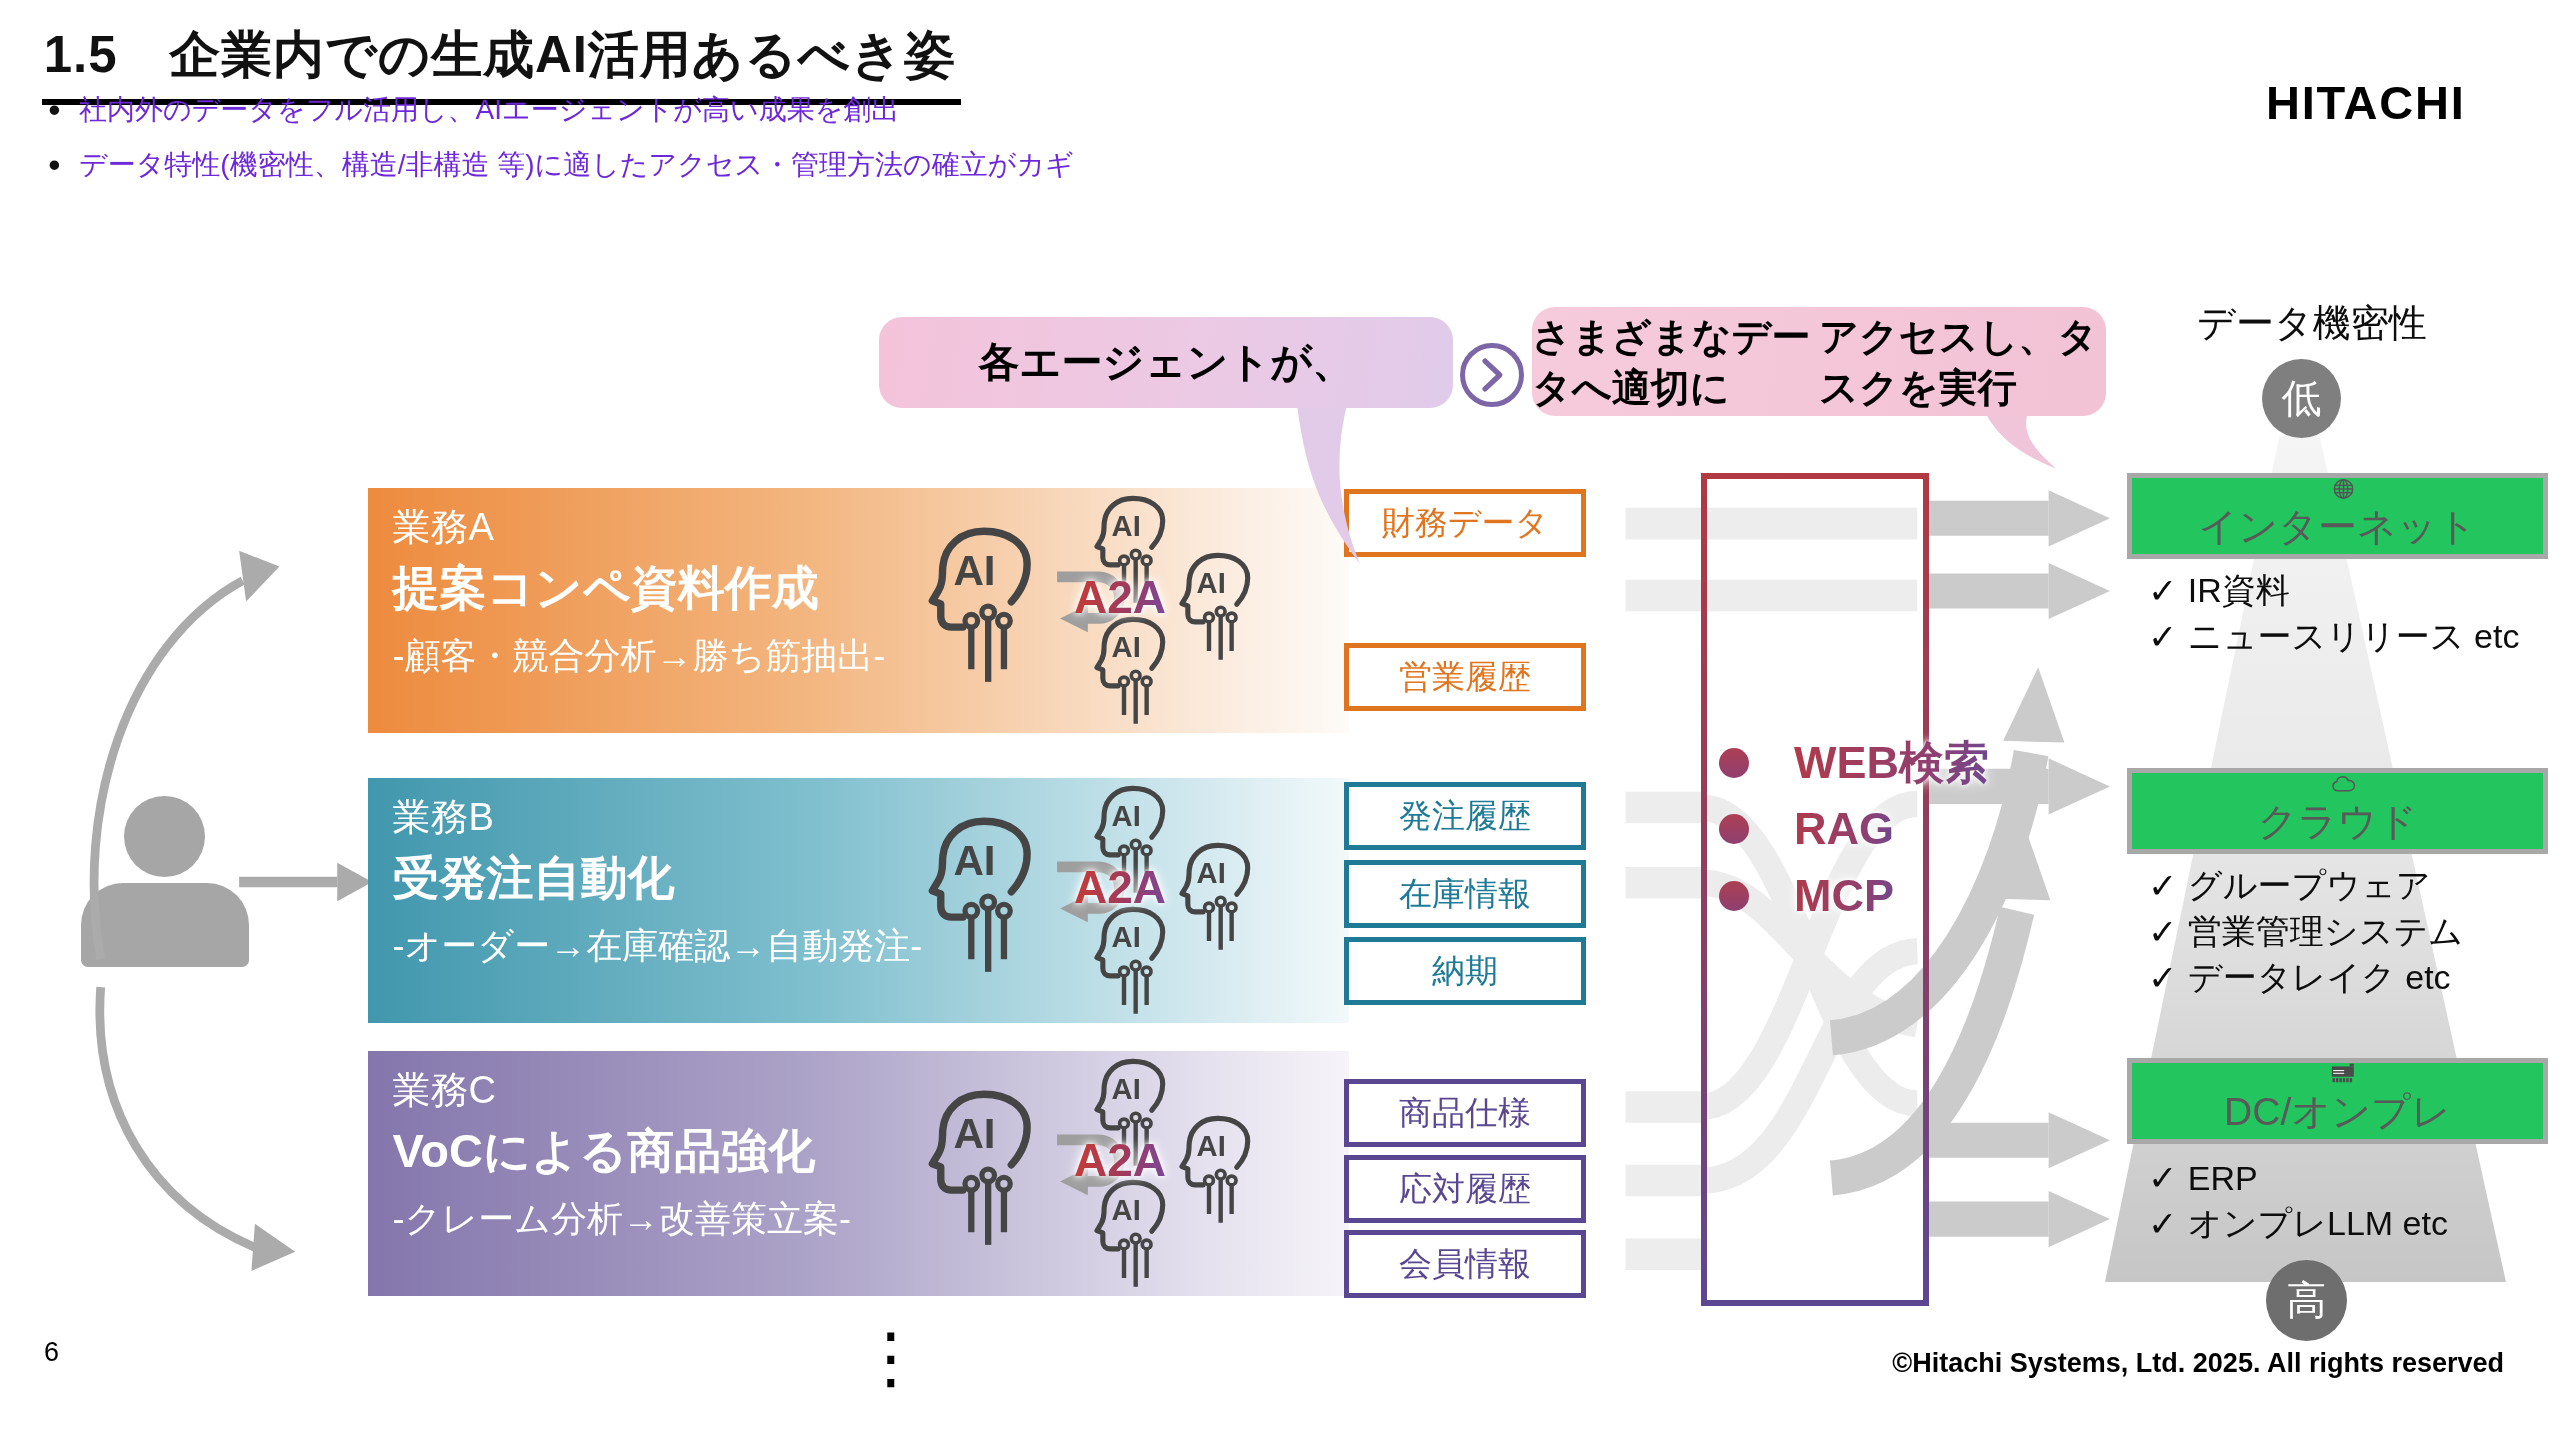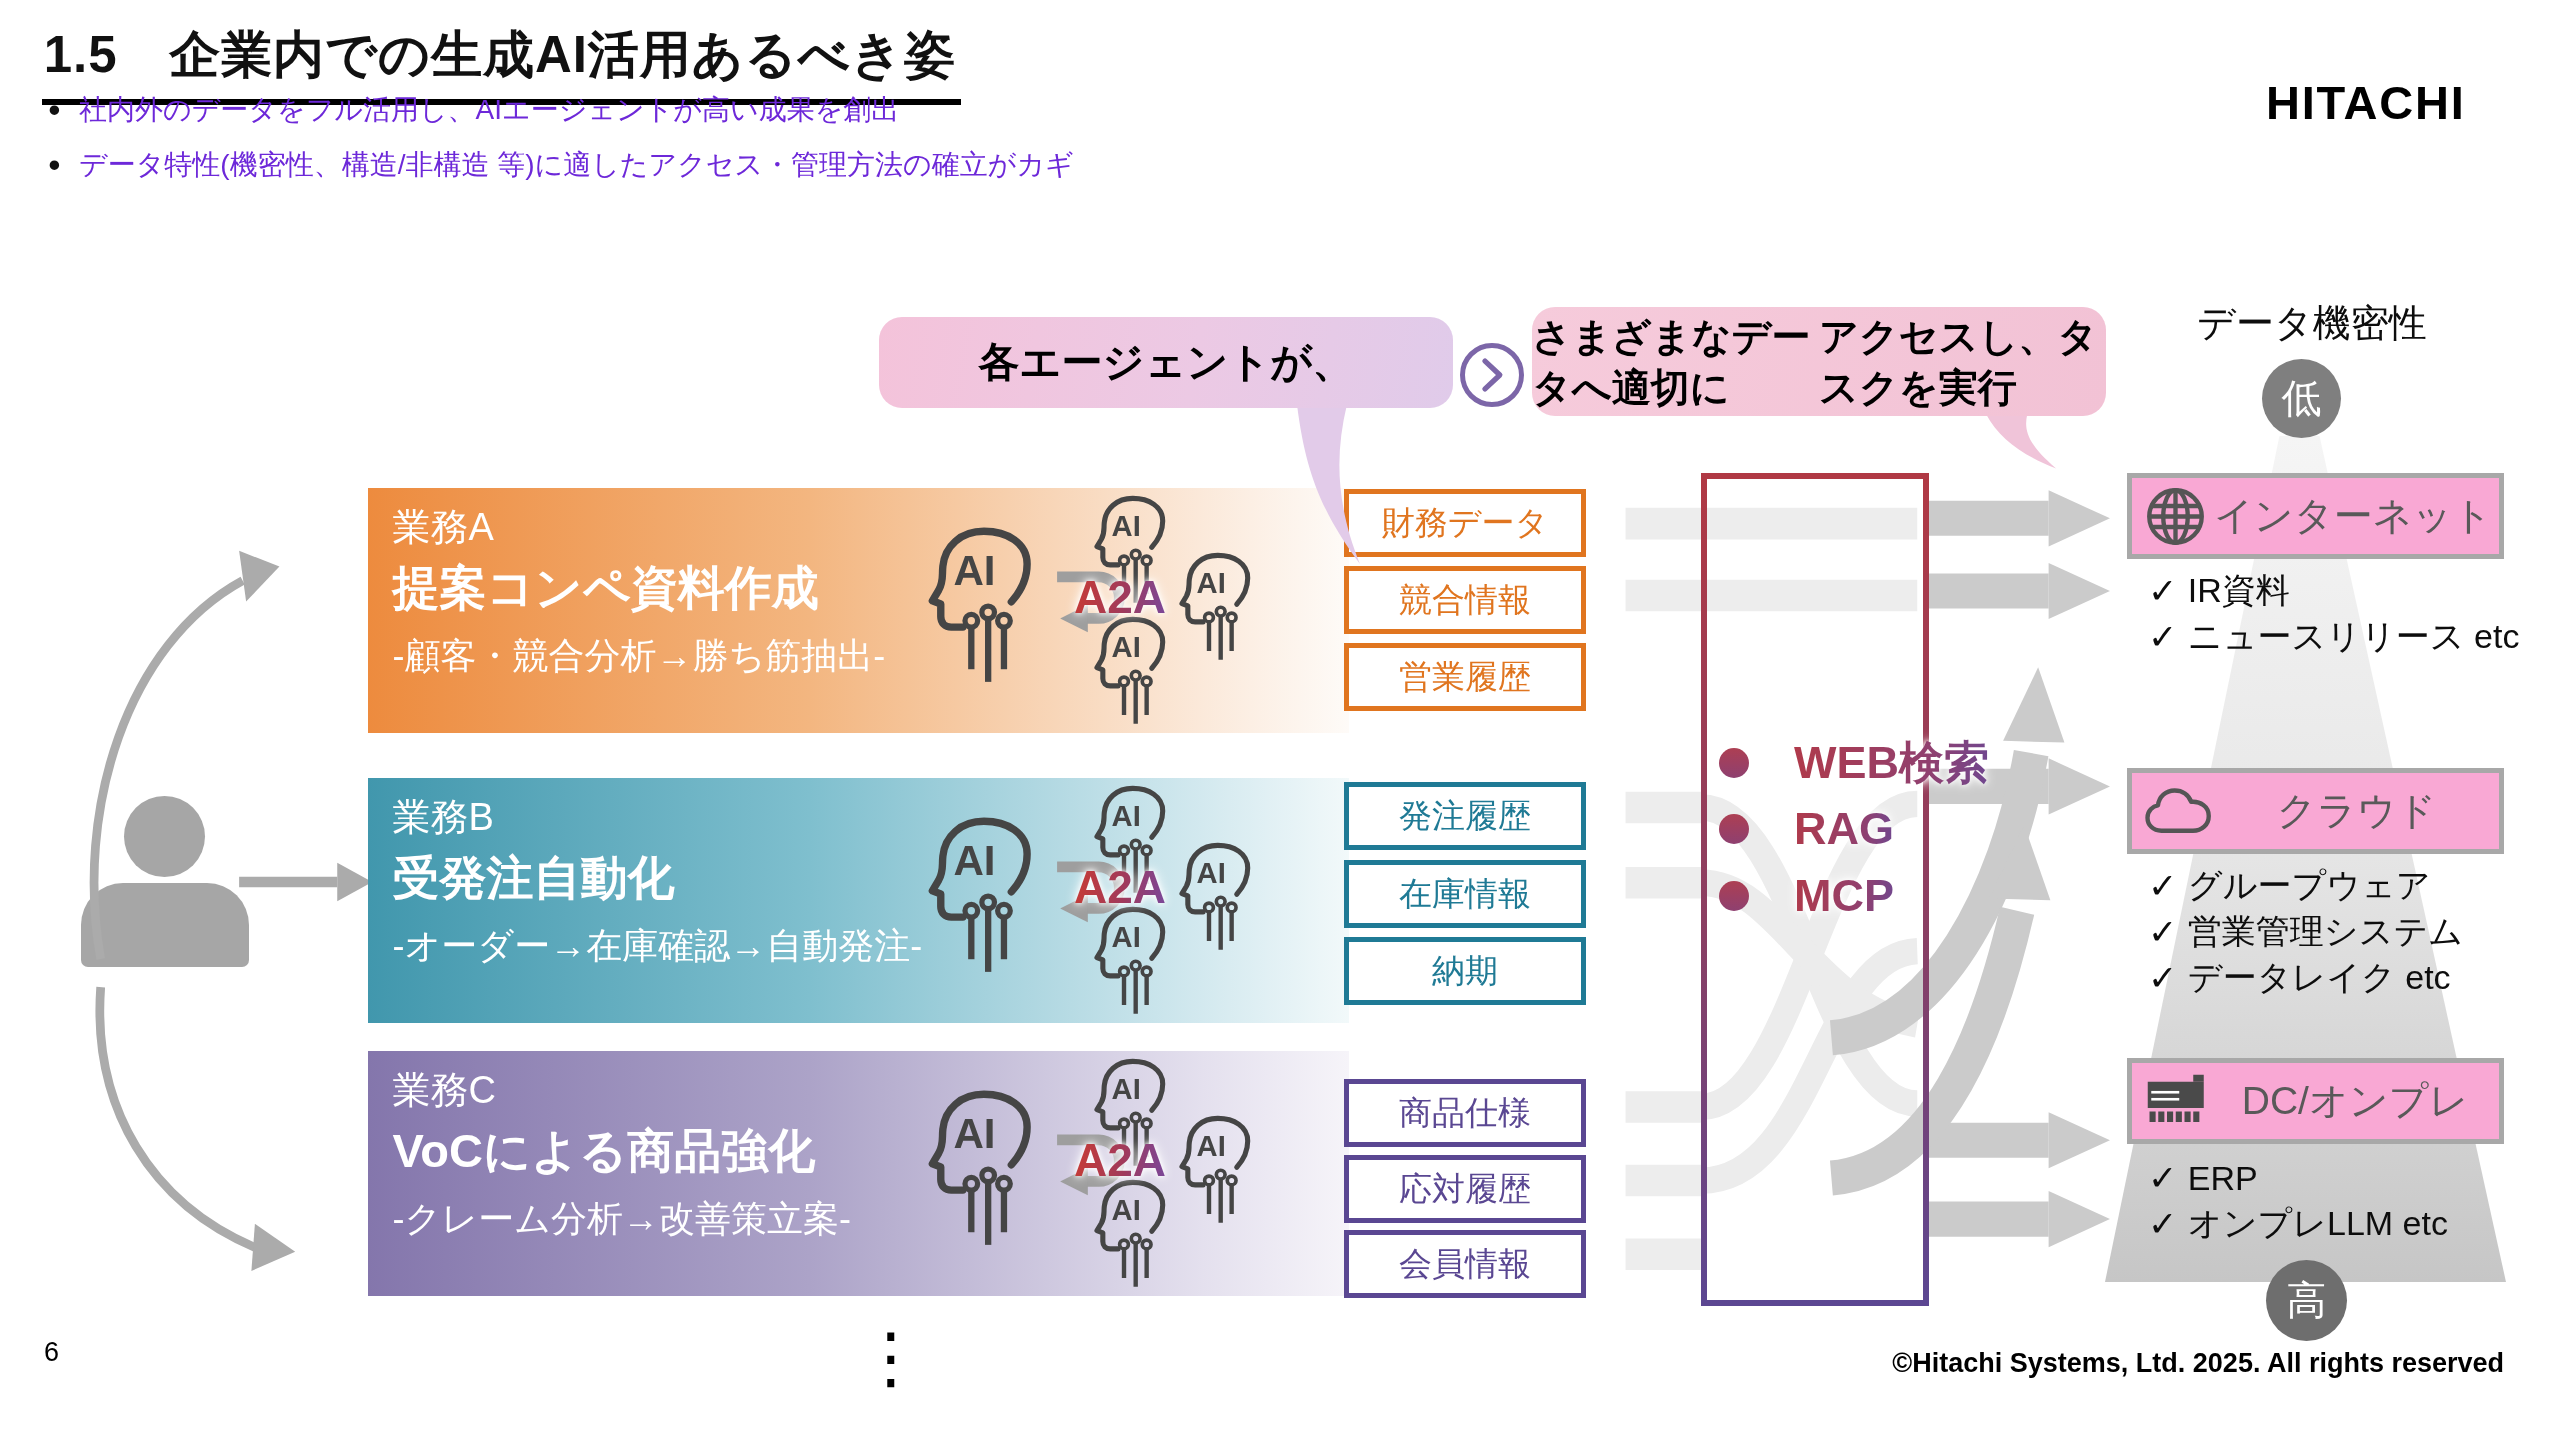--- a/index.html
+++ b/index.html
@@ -68,22 +68,22 @@
   .access-list{left:1719px;top:736px;z-index:6;}
   .access-row{display:flex;align-items:center;height:54px;margin-bottom:12.3px;gap:24px;}
   .access-dot{width:30px;height:30px;border-radius:50%;margin-right:21px;
               background:linear-gradient(180deg,#AD3F53,#8E4070);}
   .access-label{font-size:45px;font-weight:800;
             background:linear-gradient(95deg,#B03A4A 0%,#8F4070 70%,#6F4790 100%);
             -webkit-background-clip:text;background-clip:text;color:transparent;
             filter:drop-shadow(0 0 2.6px #fff) drop-shadow(0 0 5.3px #fff);}
 
   
-  .dest-box{left:2127px;width:377px;height:86px;background:#f9a8d4;border:5.3px solid #A8A8A8;
-            display:flex;align-items:center;z-index:6;box-sizing:border-box;}
+  .dest-box{left:2127px;width:421px;height:86px;background:#22c55e;border:5.3px solid #A8A8A8;
+            display:flex;align-items:center;z-index:6;box-sizing:border-box;flex-direction:column;}
   .dest-label{flex:1;text-align:center;font-size:39px;color:#595959;}
   .dest-icon{margin-left:12.3px;}
   .check-list{z-index:6;}
   .check-row{display:flex;align-items:center;height:46px;}
   .check-mark{font-size:35px;font-weight:700;margin-right:10.5px;color:#0d0d0d;}
   .check-text{font-size:34px;color:#0d0d0d;}
 
   
   .person-head{left:124px;top:796px;width:81px;height:81px;border-radius:50%;background:#A6A6A6;}
   .person-body{left:81px;top:883px;width:168px;height:84px;border-radius:42px 42px 7px 7px;background:#A6A6A6;}
@@ -217,21 +217,20 @@
       <use href="#ai-head"></use>
     </svg>
   <svg class="abs ai-small" style="left:1093px;top:612px" viewBox="0 0 92 134" width="81" height="117">
       <use href="#ai-head"></use>
     </svg>
   <svg class="abs a2a-loop" style="left:1044px;top:563px" viewBox="0 0 118 88" width="103" height="77">
       <use href="#loop-arrow"></use>
     </svg>
   <div class="abs a2a-text" style="left:1074px;top:570px">A2A</div>
   <div class="abs data-box db-a" style="top:489px">財務データ</div>
-  <div class="abs data-box db-a" style="top:566px">競合情報</div>
   <div class="abs data-box db-a" style="top:643px">営業履歴</div>
 
   <div class="abs band band-b">
     <div class="band-name">業務B</div>
     <div class="band-title">受発注自動化</div>
     <div class="band-sub">-オーダー→在庫確認→自動発注-</div>
   </div>
   <svg class="abs ai-big" style="left:927px;top:809px" viewBox="0 0 132 196" width="116" height="172">
       <use href="#ai-head"></use>
     </svg>

